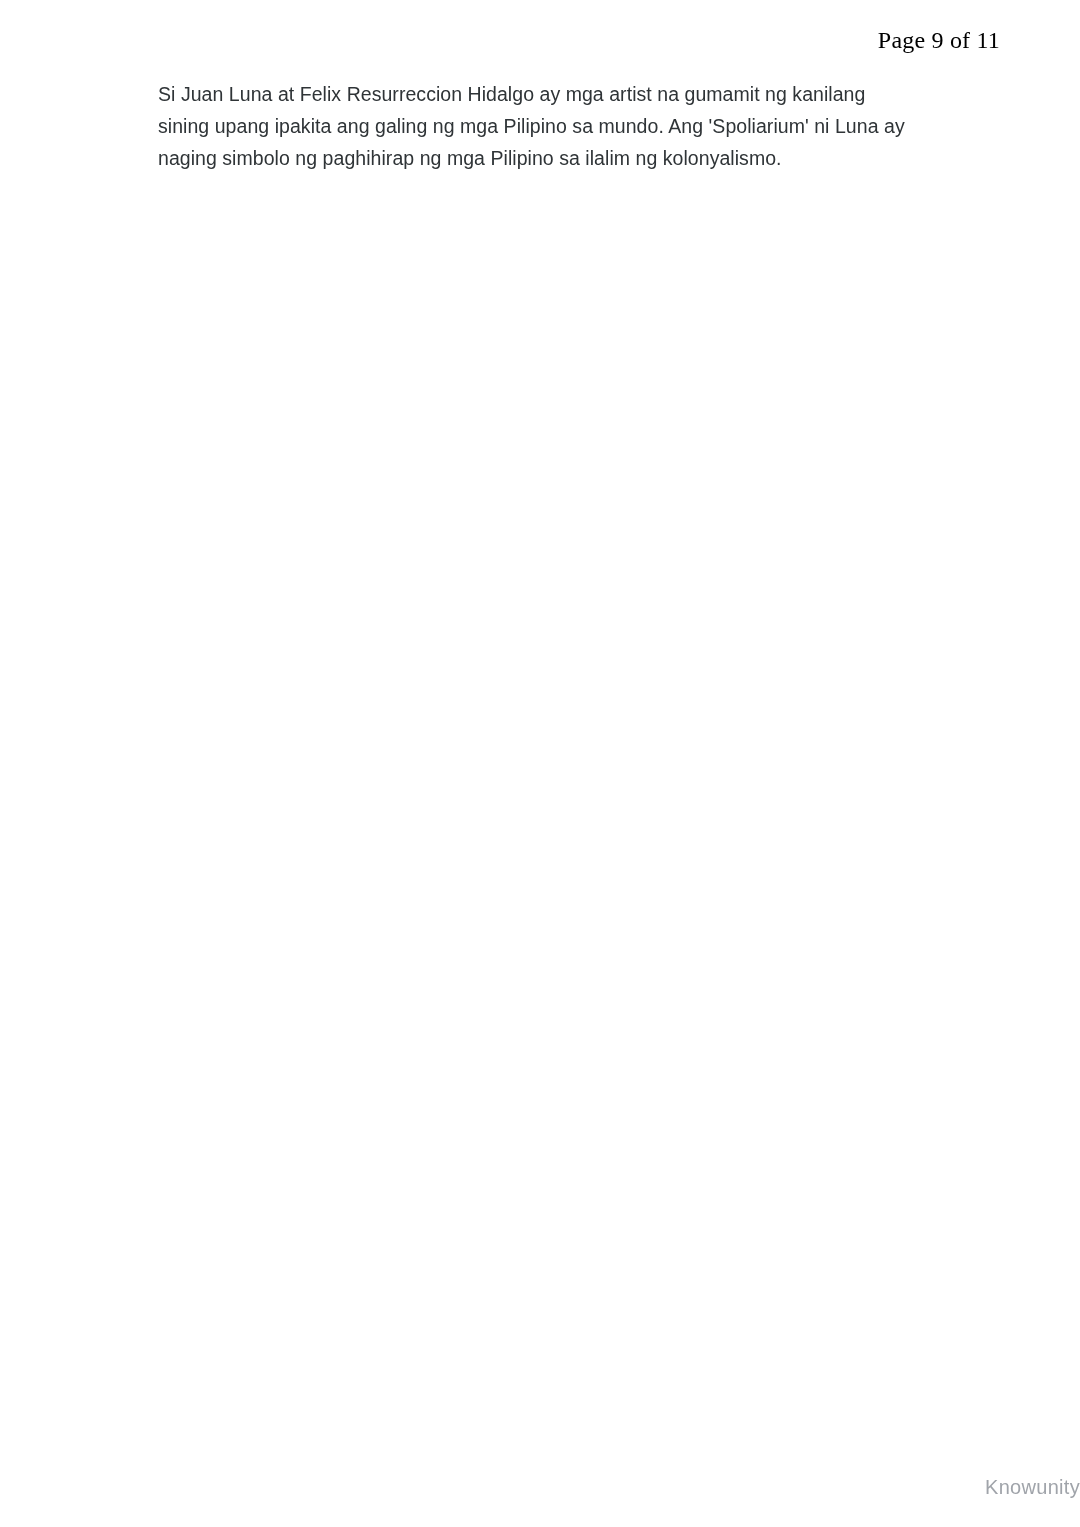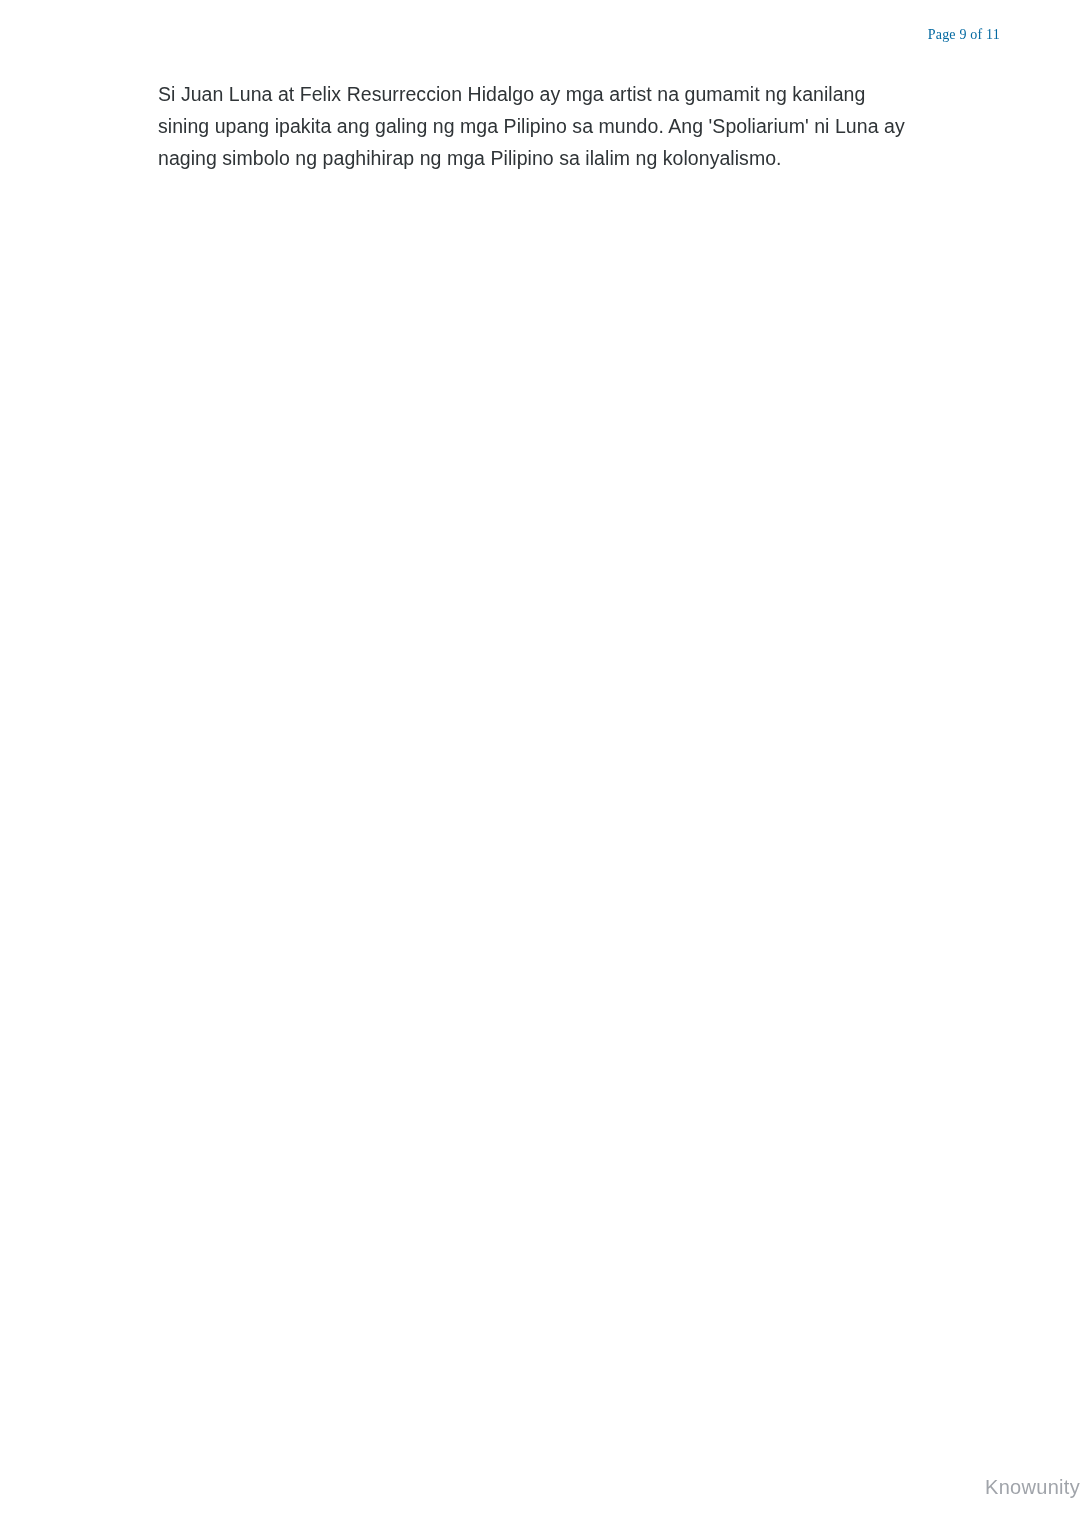--- a/index.html
+++ b/index.html
@@ -18,22 +18,22 @@
   .page {
     position: absolute;
     inset: 0;
     background: #ffffff;
   }
   .page-header {
     position: absolute;
     top: 27px;
     right: 80px;
     font-family: "Liberation Serif", serif;
-    font-size: 14px;
-    color: #0369a1;
+    font-size: 24px;
+    color: #000000;
     letter-spacing: 0.2px;
     white-space: nowrap;
   }
   .content {
     position: absolute;
     top: 78px;
     left: 158px;
     width: 764px;
   }
   .para {

